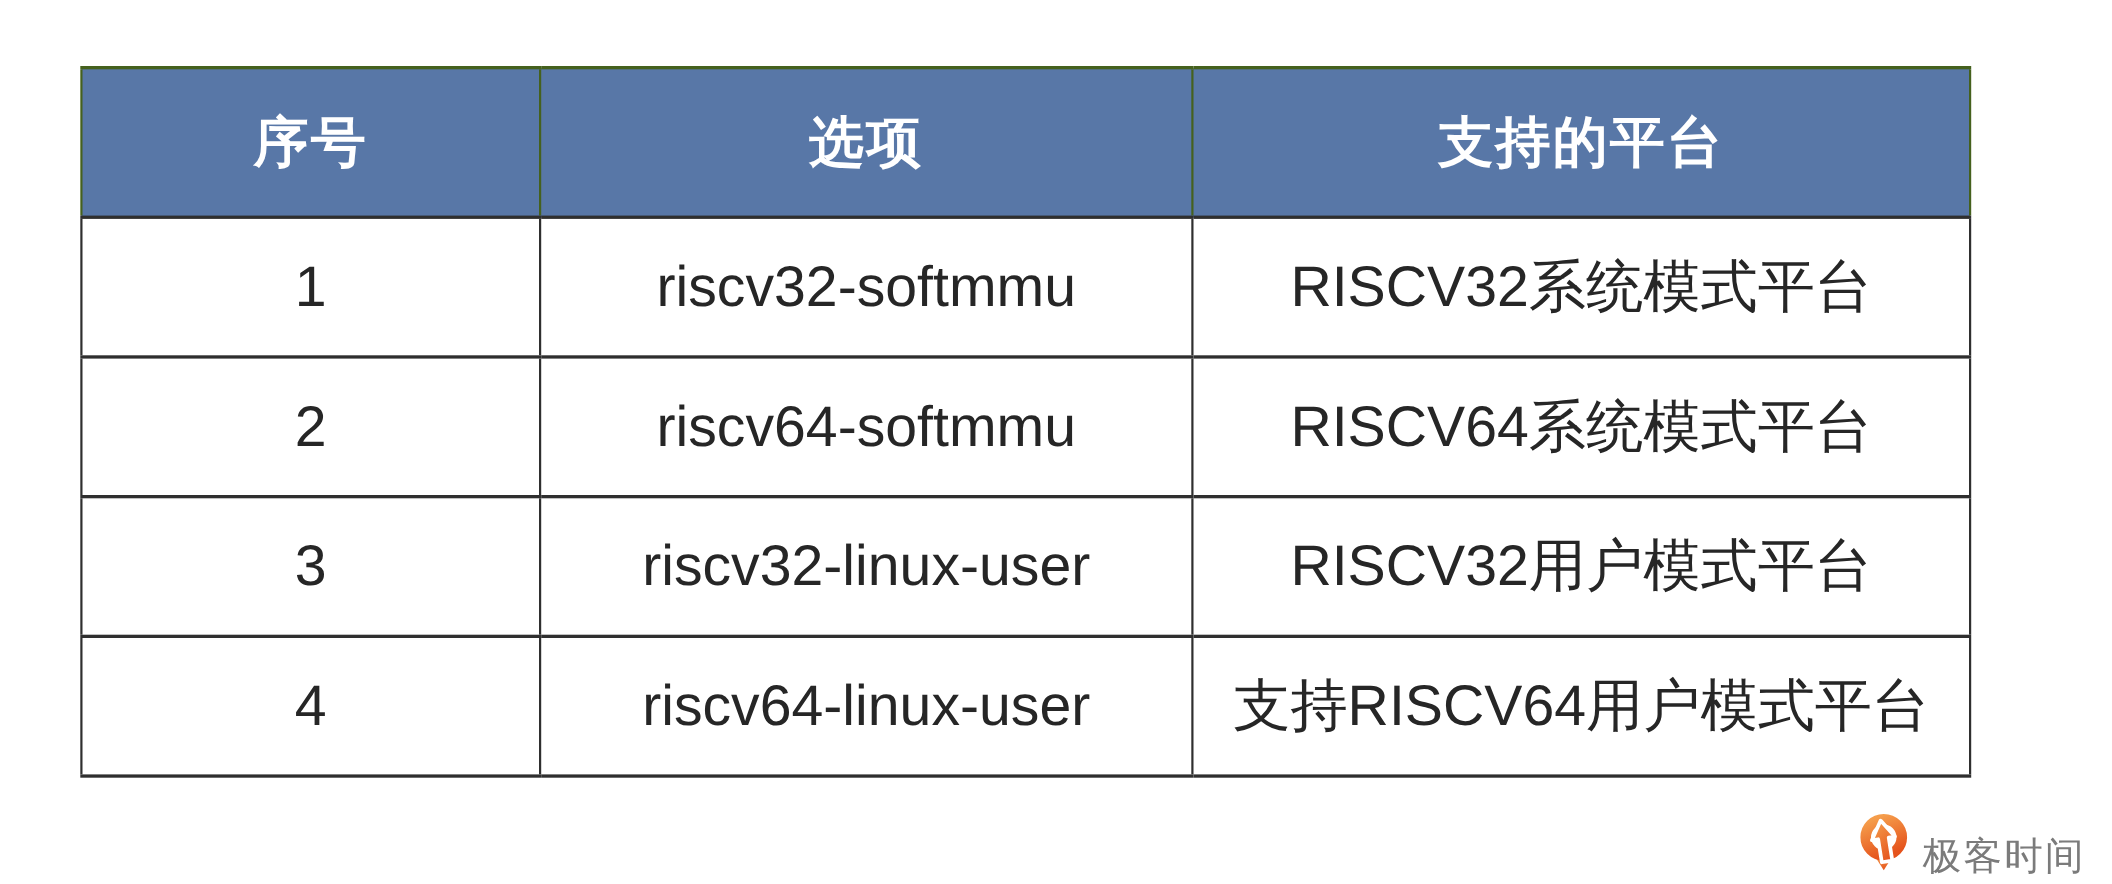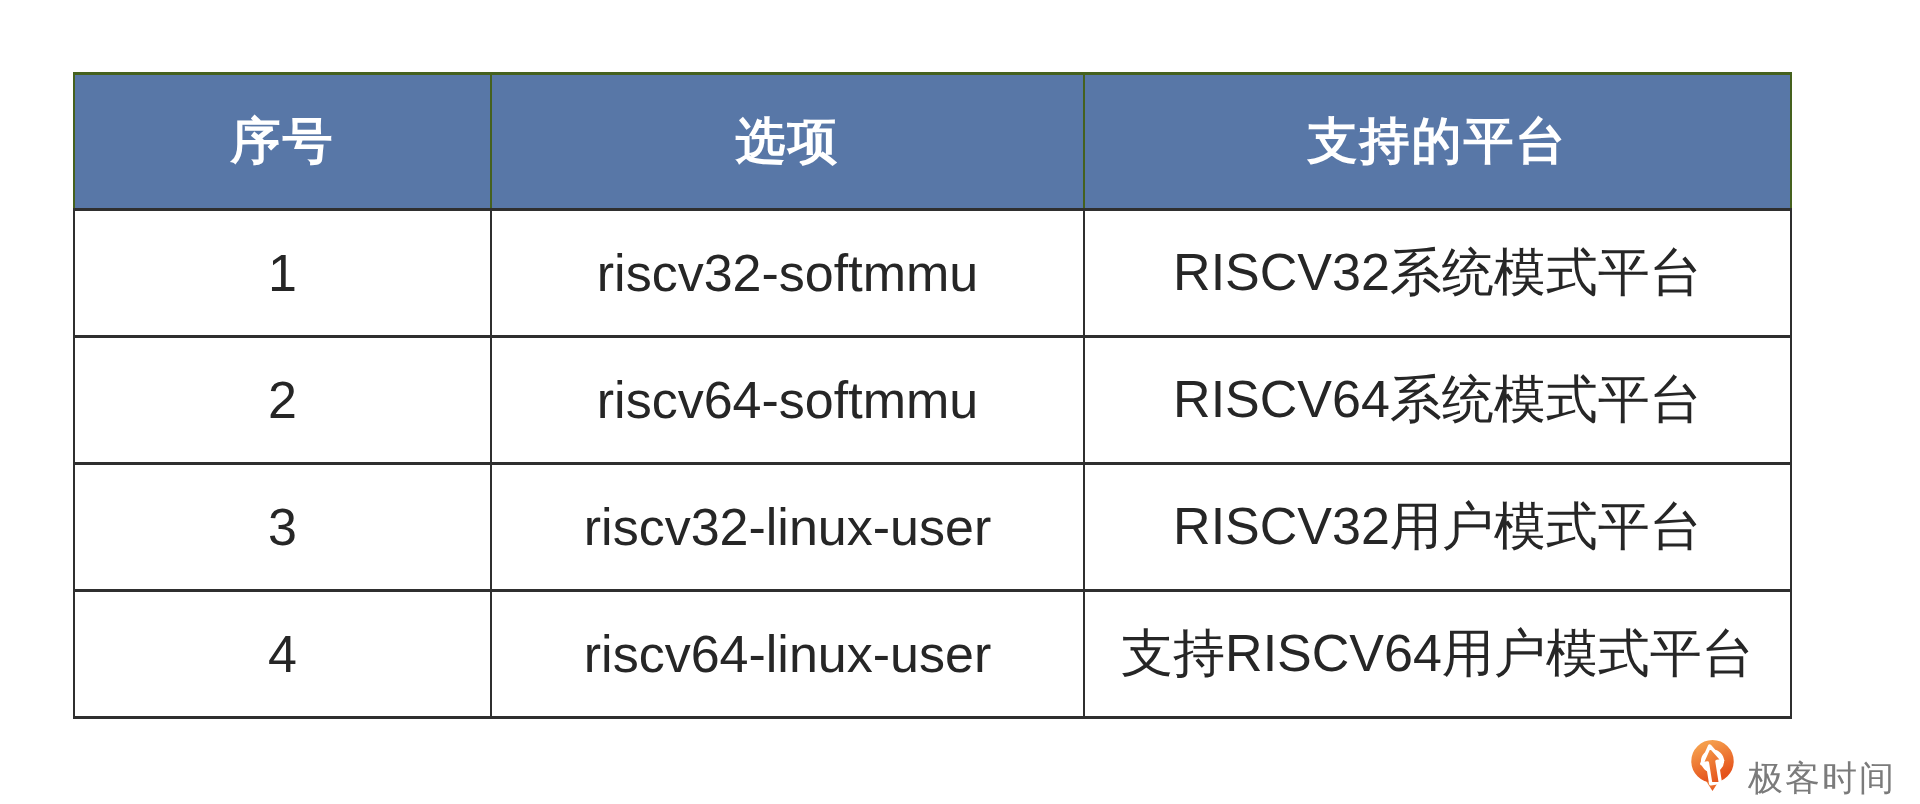--- a/index.html
+++ b/index.html
@@ -10,21 +10,21 @@
     position: relative;
     overflow: hidden;
   }
   .stage {
     position: absolute; left: 0; top: 0;
     width: 1920px; height: 804px;
     background: var(--page_bg, #ffffff);
   }
   table.platform-table {
     position: absolute;
-    left: 73px; top: 72px;
+    left: 73px; top: 60px;
     width: 1717px; height: 646px;
     border-collapse: collapse;
     table-layout: fixed;
   }
   col.c1 { width: 417px; }
   col.c2 { width: 593px; }
   col.c3 { width: 707px; }
   thead tr { height: 136px; }
   tbody tr { height: 127px; }
   thead th {

